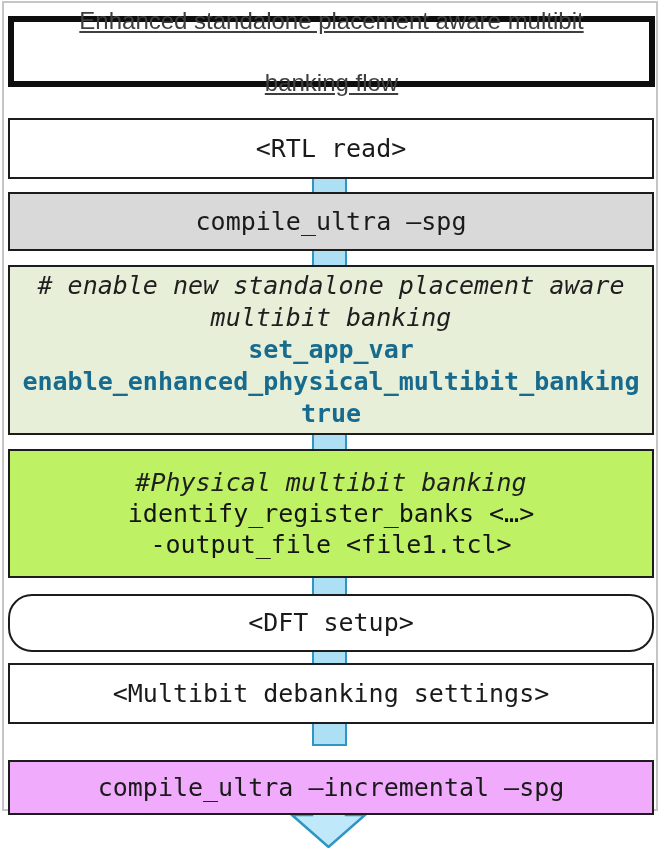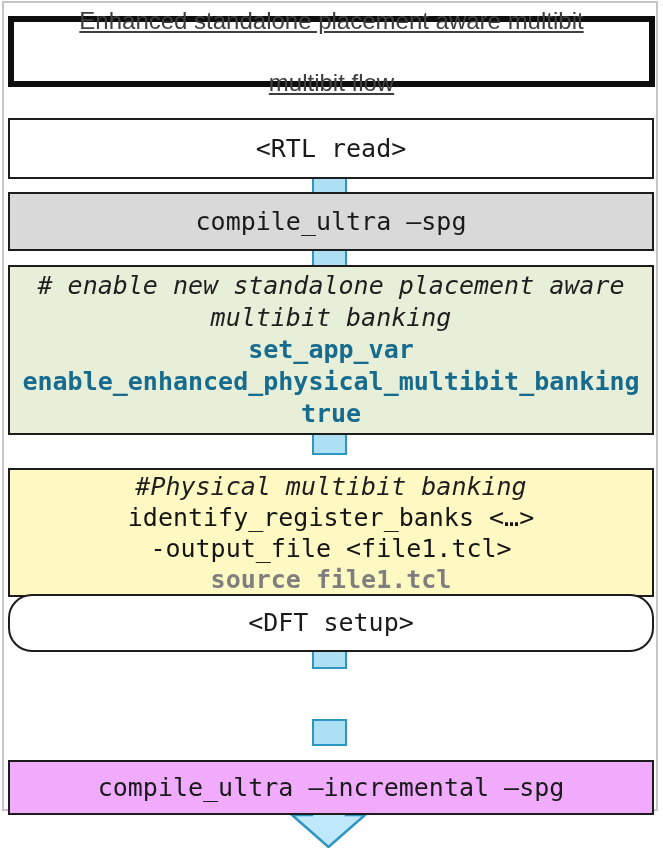--- a/index.html
+++ b/index.html
@@ -26,21 +26,21 @@
   }
   .fbox{
     position:absolute;left:8px;width:642px;
     border:2.5px solid #1c1c1c;background:#ffffff;z-index:3;
     display:flex;flex-direction:column;align-items:center;justify-content:center;
     text-align:center;font-size:25px;color:#1a1a1a;white-space:nowrap;
   }
   .box-rtl    {top:118px;height:57px;}
   .box-gray1  {top:192px;height:55px;background:#d9d9d9;}
   .box-green  {top:265px;height:166px;background:#e8efd9;}
-  .box-blue   {top:468px;height:125px;background:#fef9c3;}
+  .box-blue   {top:449px;height:125px;background:#bef264;}
   .box-dft    {top:594px;height:54px;border-radius:24px;}
   .box-debank {top:663px;height:57px;}
   .box-gray2  {top:760px;height:51px;background:#f0abfc;}
   .code-line{line-height:32px;}
   .box-blue .code-line{line-height:31px;}
   .comment{font-style:italic;color:#1f1f1f;}
   .cmd-teal{font-weight:bold;color:#176b8e;}
   .cmd-black{font-weight:normal;color:#151515;}
   .cmd-gray{font-weight:bold;color:#7f7f7f;}
   .connector{
@@ -59,21 +59,21 @@
 </style>
 </head>
 <body>
 
 <div class="canvas">
 
   <div class="outer-frame"></div>
 
   <div class="title-box">
     <span class="title-text"><span>Enhanced standalone placement aware multibit</span><br>
-    <span>multibit flow</span></span>
+    <span>banking flow</span></span>
   </div>
 
   <div class="connector c1"></div>
   <div class="connector c2"></div>
   <div class="connector c3"></div>
   <div class="connector c4"></div>
   <div class="connector c5"></div>
   <div class="connector c6"></div>
 
   <svg class="big-arrow" viewBox="0 0 78 55" xmlns="http://www.w3.org/2000/svg">
@@ -93,25 +93,27 @@
     <span class="code-line comment">multibit banking</span>
     <span class="code-line cmd-teal">set_app_var</span>
     <span class="code-line cmd-teal">enable_enhanced_physical_multibit_banking</span>
     <span class="code-line cmd-teal">true</span>
   </div>
 
   <div class="fbox box-blue">
     <span class="code-line comment">#Physical multibit banking</span>
     <span class="code-line cmd-black">identify_register_banks &lt;…&gt;</span>
     <span class="code-line cmd-black">-output_file &lt;file1.tcl&gt;</span>
-    <span class="code-line cmd-gray">source file1.tcl</span>
   </div>
 
   <div class="fbox box-dft">
     <span class="code-line">&lt;DFT setup&gt;</span>
   </div>
 
+  <div class="fbox box-debank">
+    <span class="code-line">&lt;Multibit debanking settings&gt;</span>
+  </div>
 
   <div class="fbox box-gray2">
     <span class="code-line">compile_ultra –incremental –spg</span>
   </div>
 
 </div>
 
 </body></html>

